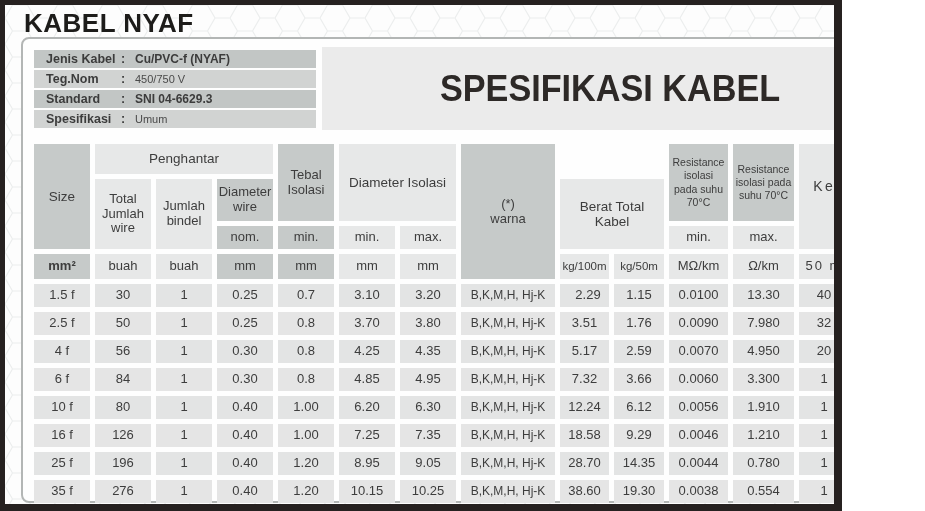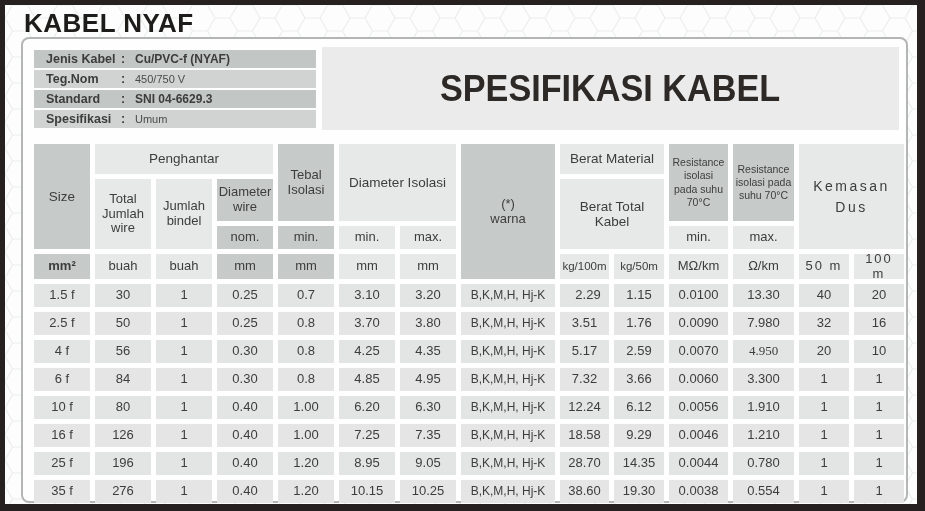--- a/index.html
+++ b/index.html
@@ -1,20 +1,20 @@
 <!DOCTYPE html>
 <html><head>
 <meta charset="utf-8">
 <style>
   * { margin:0; padding:0; box-sizing:border-box; }
   html,body { background:#ffffff; }
   body { font-family:"Liberation Sans", sans-serif; width:925px; height:511px; overflow:hidden; }
 
   .page {
-    position:relative; width:925px; height:511px;
+    position:relative; width:842px; height:511px;
     border-style:solid; border-color:#262120;
     border-width:5px 8px 7px 5px;
     background:#fdfdfd; overflow:hidden;
   }
   .hex-bg { position:absolute; left:0; top:0; width:912px; height:499px; z-index:0; }
 
   .title {
     position:absolute; left:19px; top:3px; z-index:2;
     font-size:26px; font-weight:bold; letter-spacing:0.5px; color:#1d1c1a;
   }
@@ -126,21 +126,20 @@
       <div class="cell hc-light" style="grid-area:2/3/4/4">Jumlah bindel</div>
       <div class="cell hc-dark" style="grid-area:2/4/3/5">Diameter wire</div>
       <div class="cell hc-dark" style="grid-area:3/4/4/5">nom.</div>
       <div class="cell hc-dark" style="grid-area:1/5/3/6">Tebal Isolasi</div>
       <div class="cell hc-dark" style="grid-area:3/5/4/6">min.</div>
       <div class="cell hc-light fs-head" style="grid-area:1/6/3/8">Diameter Isolasi</div>
       <div class="cell hc-light" style="grid-area:3/6/4/7">min.</div>
       <div class="cell hc-light" style="grid-area:3/7/4/8">max.</div>
       <div class="cell hc-dark" style="grid-area:1/8/5/9">(*)
 warna</div>
-      <div class="cell hc-light fs-head" style="grid-area:1/9/2/11">Berat Material</div>
       <div class="cell hc-light fs-head" style="grid-area:2/9/4/11">Berat Total Kabel</div>
       <div class="cell hc-dark fs-res" style="grid-area:1/11/3/12">Resistance isolasi pada suhu 70°C</div>
       <div class="cell hc-light" style="grid-area:3/11/4/12">min.</div>
       <div class="cell hc-dark fs-res" style="grid-area:1/12/3/13">Resistance isolasi pada suhu 70°C</div>
       <div class="cell hc-light" style="grid-area:3/12/4/13">max.</div>
       <div class="cell hc-light kemasan" style="grid-area:1/13/4/15">Kemasan Dus</div>
 
       <div class="cell hc-dark bold" style="grid-area:4/1/5/2">mm²</div>
       <div class="cell hc-light" style="grid-area:4/2/5/3">buah</div>
       <div class="cell hc-light" style="grid-area:4/3/5/4">buah</div>
@@ -187,21 +186,21 @@
         <div class="cell row-light" style="grid-area: 7 / 2 / 8 / 3;">56</div>
         <div class="cell row-light" style="grid-area: 7 / 3 / 8 / 4;">1</div>
         <div class="cell row-light" style="grid-area: 7 / 4 / 8 / 5;">0.30</div>
         <div class="cell row-light" style="grid-area: 7 / 5 / 8 / 6;">0.8</div>
         <div class="cell row-light" style="grid-area: 7 / 6 / 8 / 7;">4.25</div>
         <div class="cell row-light" style="grid-area: 7 / 7 / 8 / 8;">4.35</div>
         <div class="cell row-light warna-cell" style="grid-area: 7 / 8 / 8 / 9;">B,K,M,H, Hj-K</div>
         <div class="cell row-light" style="grid-area: 7 / 9 / 8 / 10;">5.17</div>
         <div class="cell row-light" style="grid-area: 7 / 10 / 8 / 11;">2.59</div>
         <div class="cell row-light" style="grid-area: 7 / 11 / 8 / 12;">0.0070</div>
-        <div class="cell row-light" style="grid-area: 7 / 12 / 8 / 13; font-family: Liberation Serif, serif;">4.950</div>
+        <div class="cell row-light" style="grid-area: 7 / 12 / 8 / 13;">4.950</div>
         <div class="cell row-light" style="grid-area: 7 / 13 / 8 / 14;">20</div>
         <div class="cell row-light" style="grid-area: 7 / 14 / 8 / 15;">10</div>
         <div class="cell row-dark" style="grid-area: 8 / 1 / 9 / 2;">6 f</div>
         <div class="cell row-dark" style="grid-area: 8 / 2 / 9 / 3;">84</div>
         <div class="cell row-dark" style="grid-area: 8 / 3 / 9 / 4;">1</div>
         <div class="cell row-dark" style="grid-area: 8 / 4 / 9 / 5;">0.30</div>
         <div class="cell row-dark" style="grid-area: 8 / 5 / 9 / 6;">0.8</div>
         <div class="cell row-dark" style="grid-area: 8 / 6 / 9 / 7;">4.85</div>
         <div class="cell row-dark" style="grid-area: 8 / 7 / 9 / 8;">4.95</div>
         <div class="cell row-dark warna-cell" style="grid-area: 8 / 8 / 9 / 9;">B,K,M,H, Hj-K</div>

